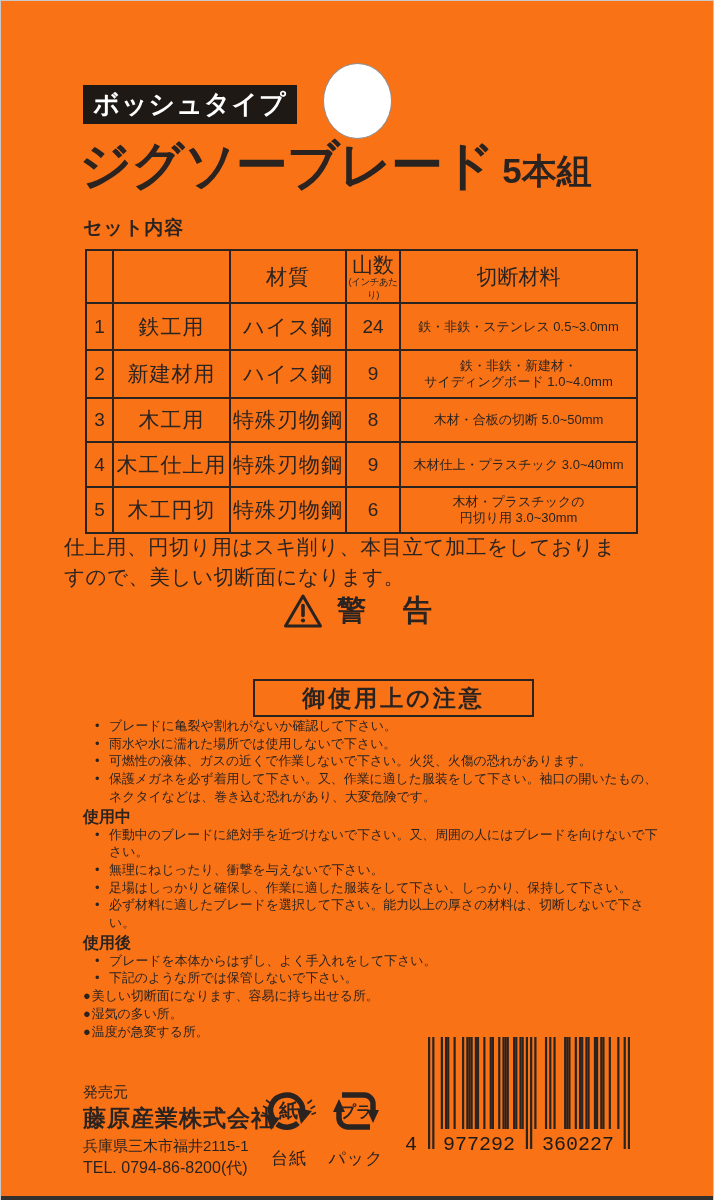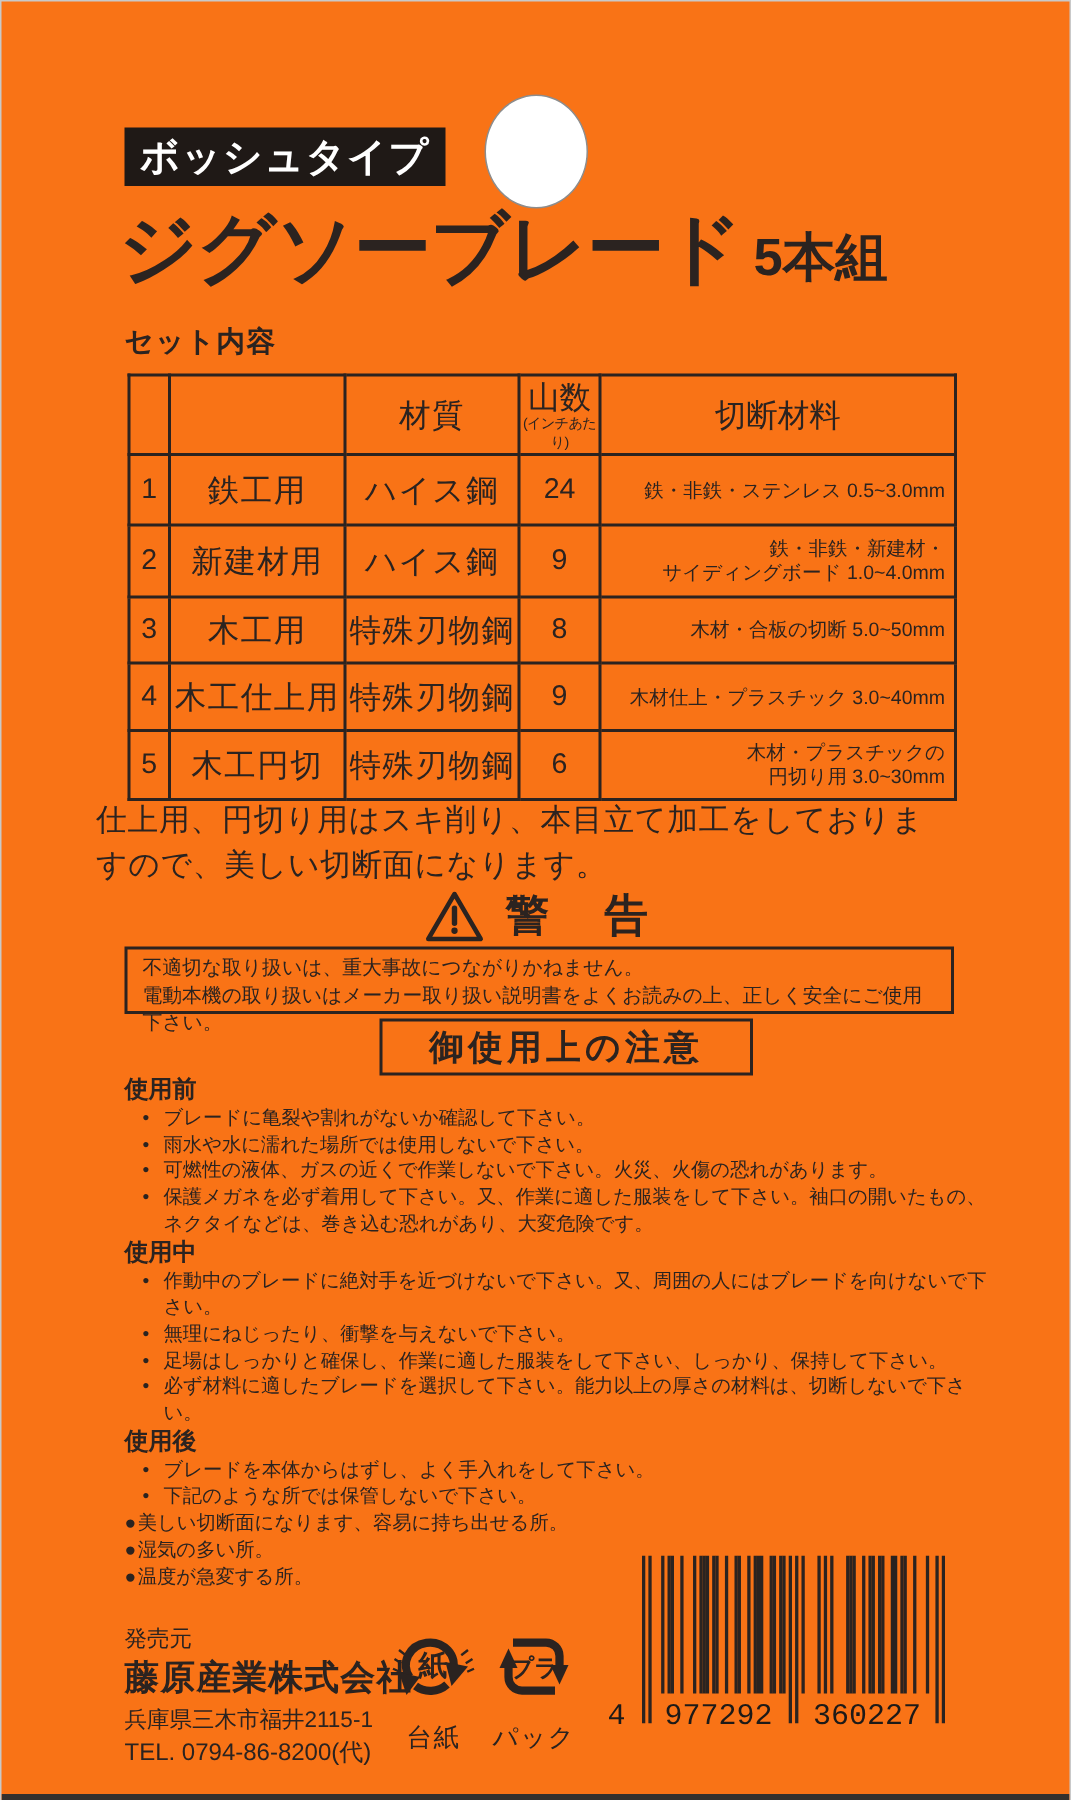--- a/index.html
+++ b/index.html
@@ -32,32 +32,32 @@
   .spec tbody tr:nth-child(1){height:47px;}
   .spec tbody tr:nth-child(2){height:48px;}
   .spec tbody tr:nth-child(3){height:44px;}
   .spec tbody tr:nth-child(4){height:45px;}
   .spec tbody tr:nth-child(5){height:46px;}
   .spec .no-cell{font-size:19px;}
   .spec .name-cell,.spec .mat-cell{font-size:21px;letter-spacing:1px;}
   .spec .tpi-cell{font-size:19px;}
   .spec th.mat-cell,.spec th.tpi-cell,.spec th.cut-head{font-size:21px;}
   .tpi-sub{display:block;font-size:9.5px;letter-spacing:-0.5px;margin-top:-3px;}
-  .spec .cut-cell{font-size:13px;line-height:16px;text-align:right;padding:2px 6px;white-space:pre-line;}
+  .spec .cut-cell{font-size:13px;line-height:16px;text-align:center;padding:2px 6px;white-space:pre-line;}
 
   .note{position:absolute;left:63px;top:531px;width:560px;font-size:20.5px;line-height:29.5px;letter-spacing:0.5px;}
 
   
   .warn-title{position:absolute;left:82px;top:591px;width:553px;height:38px;
     display:flex;align-items:center;justify-content:center;gap:14px;}
   .warn-title .wt{font-size:29px;font-weight:bold;letter-spacing:4px;}
   .warn-tri{width:40px;height:36px;color:var(--ink,#2b2320);}
   .warn-box{position:absolute;left:82px;top:630px;width:553px;height:45px;box-sizing:border-box;
     border:2px solid var(--ink,#2b2320);padding:3px 10px;font-size:13.2px;line-height:18.5px;}
-  .notice-box{position:absolute;left:252px;top:678px;width:249px;height:38px;box-sizing:border-box;
+  .notice-box{position:absolute;left:252px;top:678px;width:281px;height:38px;box-sizing:border-box;
     border:2px solid var(--ink,#2b2320);display:flex;align-items:center;justify-content:center;
     font-size:23px;font-weight:bold;letter-spacing:3px;}
 
   
   .sections{position:absolute;left:82px;top:716px;width:580px;}
   .sections h3{margin:0;font-size:16px;line-height:19px;font-weight:bold;}
   .sections .sec{margin-bottom:1px;}
   .sections ul{list-style:none;margin:0;padding:0 0 0 12px;}
   .sections li{font-size:12.9px;line-height:17.7px;}
   .sections li.dot{padding-left:14px;}
@@ -165,30 +165,25 @@
 
   <div class="warn-title">
     <svg class="warn-tri" viewBox="0 0 40 36">
       <path d="M20,3 L37.5,33 H2.5 Z" fill="none" stroke="currentColor" stroke-width="3" stroke-linejoin="round"></path>
       <path d="M20,12.5 V22.5" stroke="currentColor" stroke-width="3.6" stroke-linecap="round"></path>
       <circle cx="20" cy="27.5" r="2.1" fill="currentColor"></circle>
     </svg>
     <span class="wt">警　告</span>
   </div>
 
-  <div class="warn-box">
-    <div>不適切な取り扱いは、重大事故につながりかねません。</div>
-    <div>電動本機の取り扱いはメーカー取り扱い説明書をよくお読みの上、正しく安全にご使用下さい。</div>
-  </div>
 
   <div class="notice-box">御使用上の注意</div>
 
   <div id="sections" class="sections">
       <div class="sec">
-        <h3>使用前</h3>
         <ul>
           <li class="dot"><span class="mk">•</span><span>ブレードに亀裂や割れがないか確認して下さい。</span></li>
           <li class="dot"><span class="mk">•</span><span>雨水や水に濡れた場所では使用しないで下さい。</span></li>
           <li class="dot"><span class="mk">•</span><span>可燃性の液体、ガスの近くで作業しないで下さい。火災、火傷の恐れがあります。</span></li>
           <li class="dot"><span class="mk">•</span><span>保護メガネを必ず着用して下さい。又、作業に適した服装をして下さい。袖口の開いたもの、ネクタイなどは、巻き込む恐れがあり、大変危険です。</span></li>
         </ul>
       </div>
       <div class="sec">
         <h3>使用中</h3>
         <ul>

